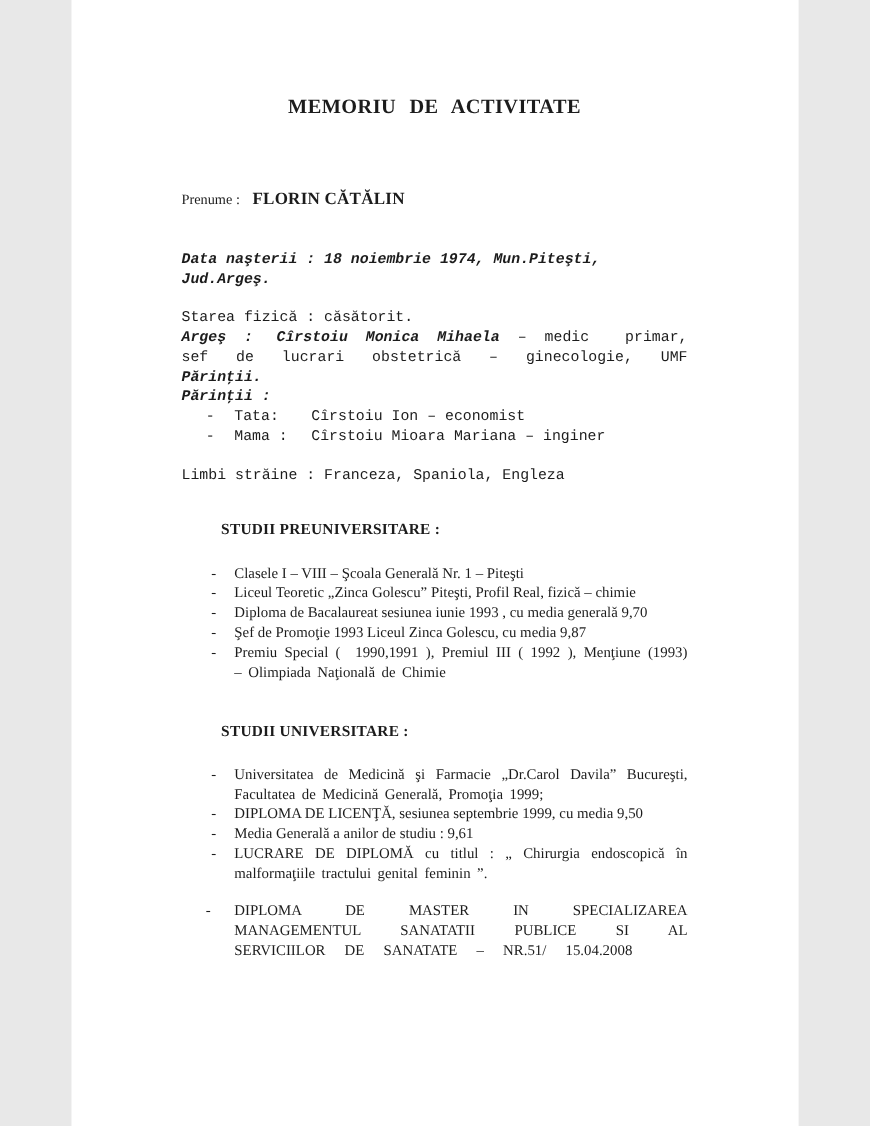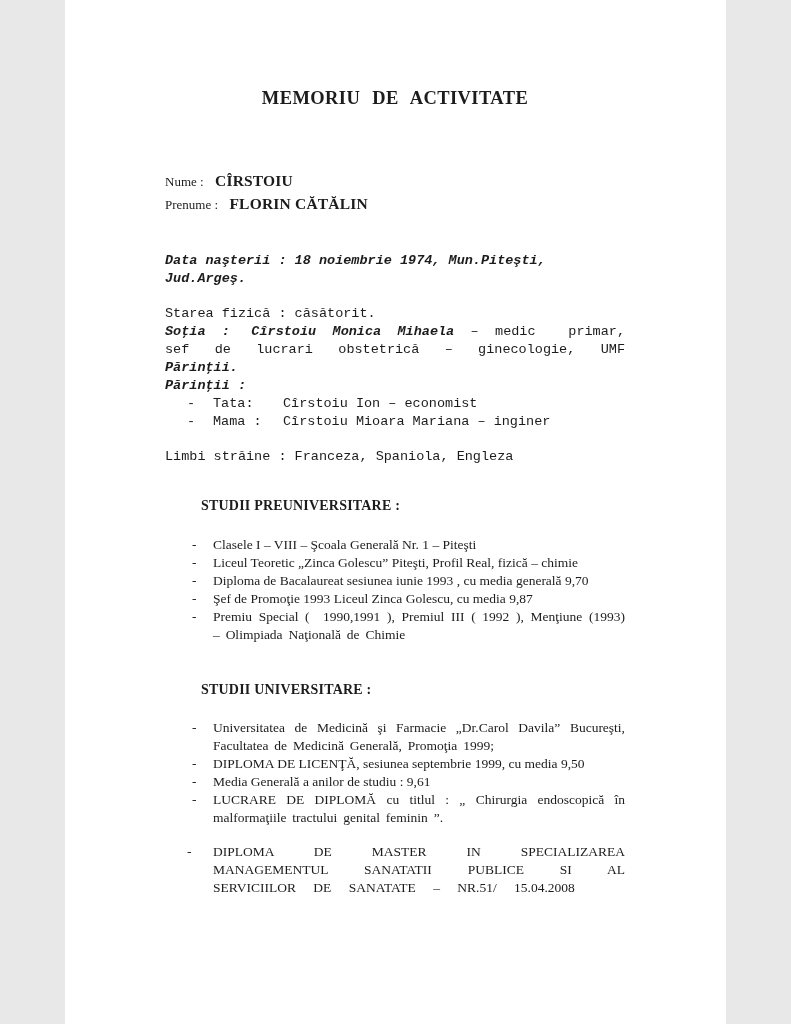--- a/index.html
+++ b/index.html
@@ -82,36 +82,32 @@
 </style>
 </head>
 <body>
 
 <div class="page">
 
   <h1 class="title">MEMORIU DE ACTIVITATE</h1>
 
   <div class="identity">
     <div class="id-line">
-      <span class="id-label">Nume :</span>
-      <span class="id-value">CÎRSTOIU</span>
-    </div>
-    <div class="id-line">
       <span class="id-label">Prenume :</span>
       <span class="id-value">FLORIN CĂTĂLIN</span>
     </div>
   </div>
 
   <div class="personal">
     <p class="bi">Data naşterii : 18 noiembrie 1974, Mun.Piteşti, Jud.Argeş.</p>
 
     <p class="gap-top">Starea fizică : căsătorit.</p>
 
     <p class="just spouse">
-      <span class="bi spouse-label">Soţia :</span>
+      <span class="bi spouse-label">Argeş :</span>
       <span class="bi">Cîrstoiu Monica Mihaela</span>
       <span>– medic &nbsp;primar, sef de lucrari obstetrică – ginecologie,</span>
       <span>UMF</span>
       <span class="bi">Părinţii.</span>
     </p>
 
     <p class="bi">Părinţii :</p>
 
     <div class="parent-row">
       <span class="parent-dash">-</span>

